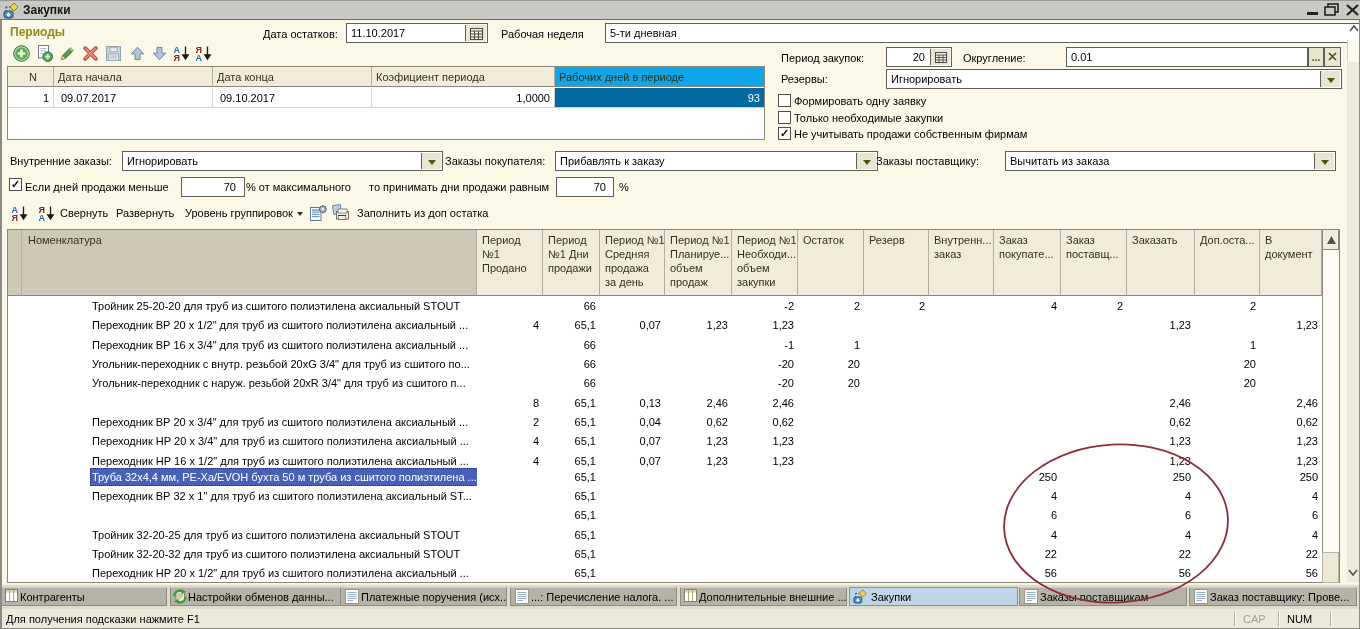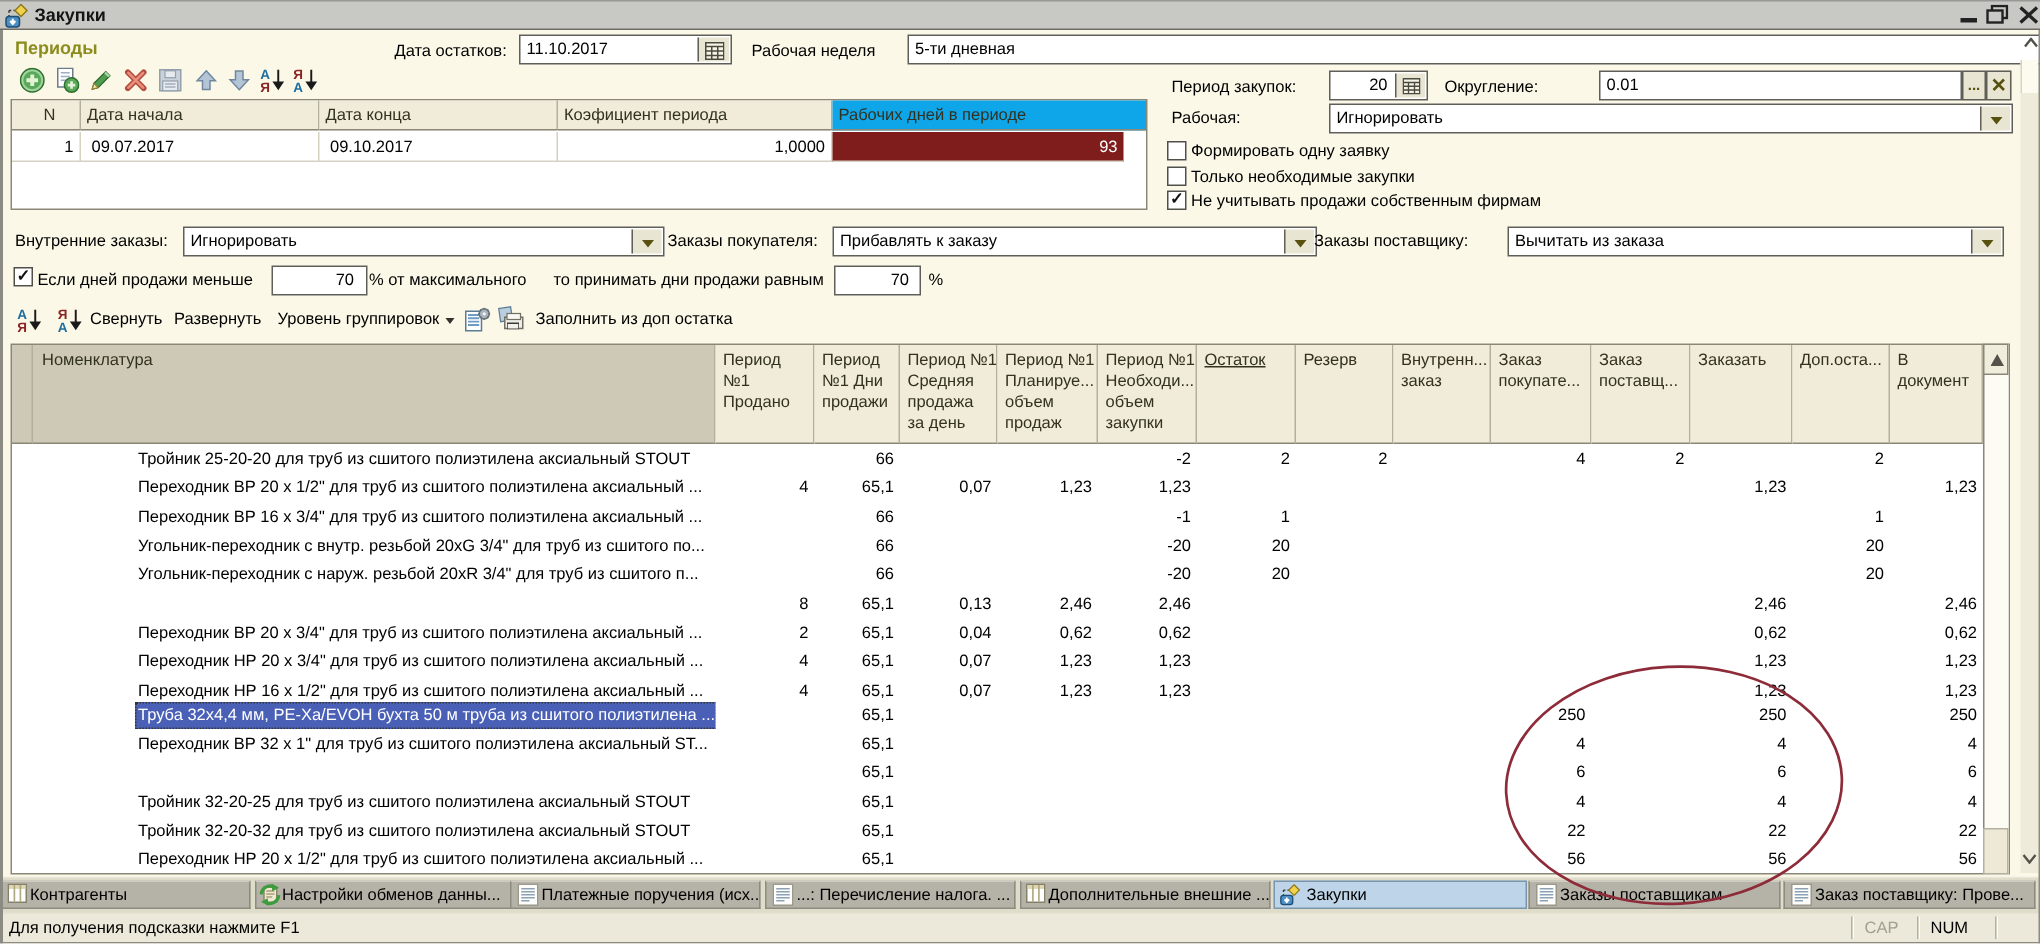--- a/index.html
+++ b/index.html
@@ -129,21 +129,21 @@
 <div class="abs lbl" style="left:963px;top:52px">Округление:</div>
 <div class="abs fld" style="left:1066px;top:47px;width:242px">
     <span class="txt">0.01</span>
   </div>
 <div class="abs" style="left:1308px;top:47px;width:16px;height:20px;background:#e9e5d3;border:1px solid #5f5f58;text-align:center;font-size:10px;line-height:19px;font-weight:bold;color:#57500e">...</div>
 <div class="abs" style="left:1324px;top:47px;width:17px;height:20px;background:#e9e5d3;border:1px solid #5f5f58"></div>
 <svg class="abs" style="left:1328px;top:52px" width="9" height="9" viewBox="0 0 9 9">
     <path d="M1 1 L8 8 M8 1 L1 8" stroke="#57500e" stroke-width="1.7"></path>
   </svg>
 
-<div class="abs lbl" style="left:781px;top:73px">Рабочая:</div>
+<div class="abs lbl" style="left:781px;top:73px">Резервы:</div>
 <div class="abs fld" style="left:886px;top:69px;width:456px">
   <span class="txt">Игнорировать</span>
   <div class="btn-in" style="right:1px;width:20px"></div>
   <div class="darr" style="right:6px;top:8px"></div>
 </div>
 
 <div class="abs cb" style="left:778px;top:94px"></div>
 <div class="abs lbl" style="left:794px;top:95px">Формировать одну заявку</div>
 <div class="abs cb" style="left:778px;top:111px"></div>
 <div class="abs lbl" style="left:794px;top:112px">Только необходимые закупки</div>
@@ -155,21 +155,21 @@
 <div class="abs" id="ptable">
   <div class="phead" style="left:0;width:46px;padding-left:21px">N</div>
   <div class="phead" style="left:46px;width:159px">Дата начала</div>
   <div class="phead" style="left:205px;width:159px">Дата конца</div>
   <div class="phead" style="left:364px;width:183px">Коэфициент периода</div>
   <div class="phead" style="left:547px;width:209px;background:#0ea5e9;border-right:none">Рабочих дней в периоде</div>
   <div class="pcell" style="left:0;width:46px;text-align:right">1</div>
   <div class="pcell" style="left:46px;width:159px;padding-left:7px">09.07.2017</div>
   <div class="pcell" style="left:205px;width:159px;padding-left:7px">09.10.2017</div>
   <div class="pcell" style="left:364px;width:183px;text-align:right">1,0000</div>
-  <div class="pcell" style="left:547px;width:194px;background:#7f1d1d;color:#fff;text-align:right;border-right:none">93</div>
+  <div class="pcell" style="left:547px;width:209px;background:#0369a1;color:#fff;text-align:right;border-right:none">93</div>
 </div>
 
 <div class="abs lbl" style="left:10px;top:155px">Внутренние заказы:</div>
 <div class="abs fld" style="left:122px;top:151px;width:321px">
   <span class="txt">Игнорировать</span>
   <div class="btn-in" style="right:1px;width:20px"></div>
   <div class="darr" style="right:6px;top:8px"></div>
 </div>
 <div class="abs lbl" style="left:445px;top:155px">Заказы покупателя:</div>
 <div class="abs fld" style="left:555px;top:151px;width:323px">
@@ -229,21 +229,21 @@
 <div class="abs lbl" style="left:357px;top:207px">Заполнить из доп остатка</div>
 
 <div class="abs" id="mtable">
     <div class="mhead dark" style="left:0px;width:14px;padding:3px 2px 0 5px;"></div>
 <div class="mhead dark" style="left:14px;width:455px;padding:3px 2px 0 6px;">Номенклатура</div>
 <div class="mhead" style="left:469px;width:66px;padding:3px 2px 0 5px;">Период<br>№1<br>Продано</div>
 <div class="mhead" style="left:535px;width:57px;padding:3px 2px 0 5px;">Период<br>№1 Дни<br>продажи</div>
 <div class="mhead" style="left:592px;width:65px;padding:3px 2px 0 5px;">Период №1<br>Средняя<br>продажа<br>за день</div>
 <div class="mhead" style="left:657px;width:67px;padding:3px 2px 0 5px;">Период №1<br>Планируе...<br>объем<br>продаж</div>
 <div class="mhead" style="left:724px;width:66px;padding:3px 2px 0 5px;">Период №1<br>Необходи...<br>объем<br>закупки</div>
-<div class="mhead" style="left:790px;width:66px;padding:3px 2px 0 5px;text-decoration:underline;">Остаток</div>
+<div class="mhead" style="left:790px;width:66px;padding:3px 2px 0 5px;">Остаток</div>
 <div class="mhead" style="left:856px;width:65px;padding:3px 2px 0 5px;">Резерв</div>
 <div class="mhead" style="left:921px;width:65px;padding:3px 2px 0 5px;">Внутренн...<br>заказ</div>
 <div class="mhead" style="left:986px;width:67px;padding:3px 2px 0 5px;">Заказ<br>покупате...</div>
 <div class="mhead" style="left:1053px;width:66px;padding:3px 2px 0 5px;">Заказ<br>поставщ...</div>
 <div class="mhead" style="left:1119px;width:68px;padding:3px 2px 0 5px;">Заказать</div>
 <div class="mhead" style="left:1187px;width:65px;padding:3px 2px 0 5px;">Доп.оста...</div>
 <div class="mhead" style="left:1252px;width:62px;padding:3px 2px 0 5px;">В<br>документ</div>
 <div class="mrow" style="top:66.8px">
 <div class="mname">Тройник 25-20-20 для труб из сшитого полиэтилена аксиальный STOUT</div>
 <div class="mcell" style="left:535px;width:57px">66</div>

